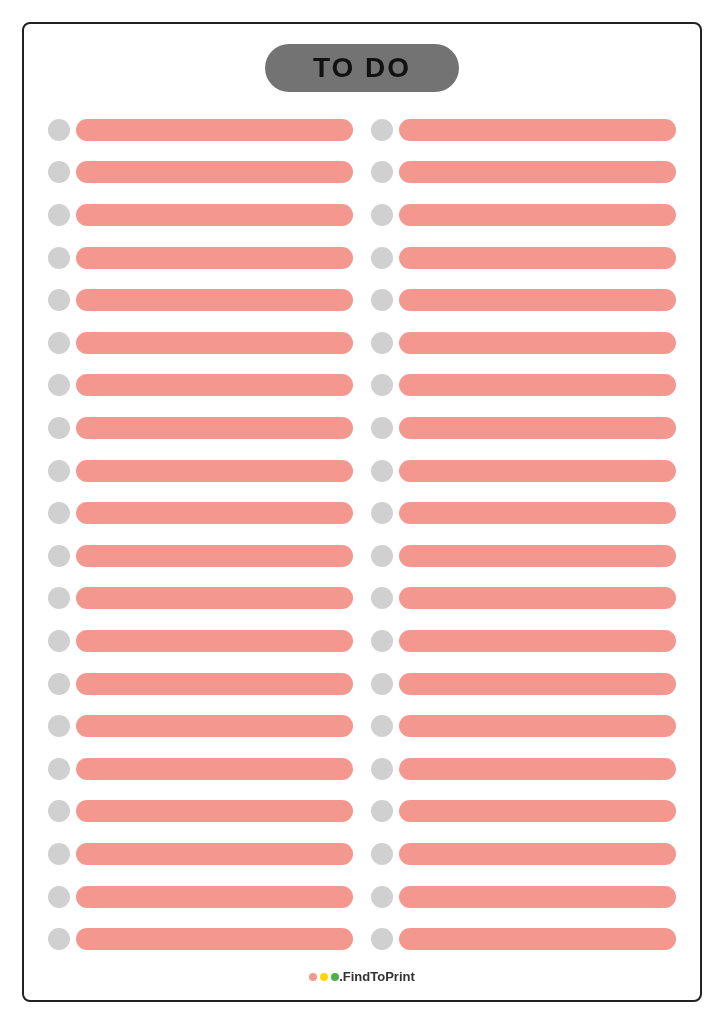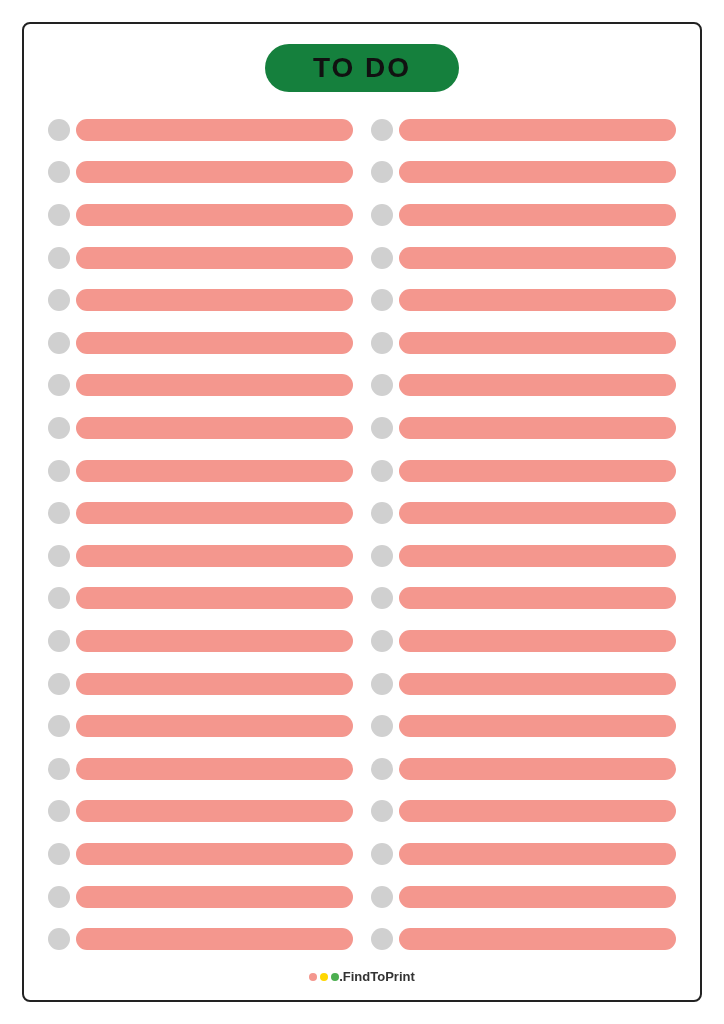--- a/index.html
+++ b/index.html
@@ -29,21 +29,21 @@
       align-items: center;
       padding: 20px 24px 16px 24px;
       position: relative;
     }
 
     .title-wrapper {
       margin-bottom: 20px;
     }
 
     .title-badge {
-      background: #15803d;
+      background: #737373;
       border-radius: 30px;
       padding: 8px 48px;
       font-size: 28px;
       font-weight: bold;
       letter-spacing: 2px;
       color: #111;
     }
 
     .todo-grid {
       display: grid;

